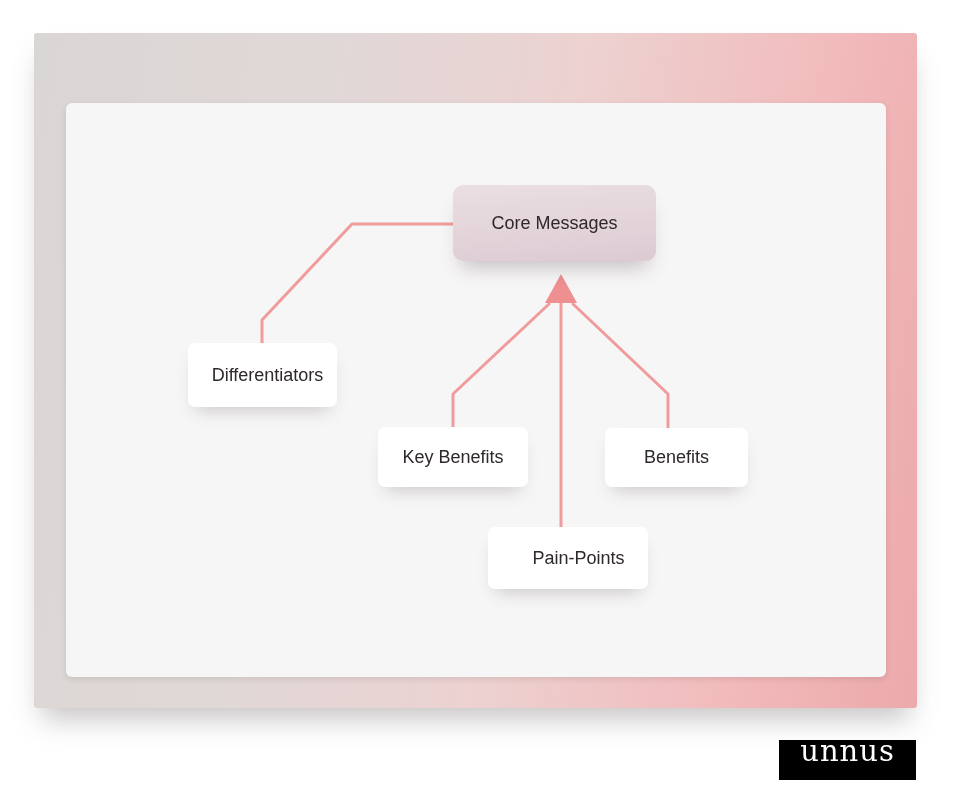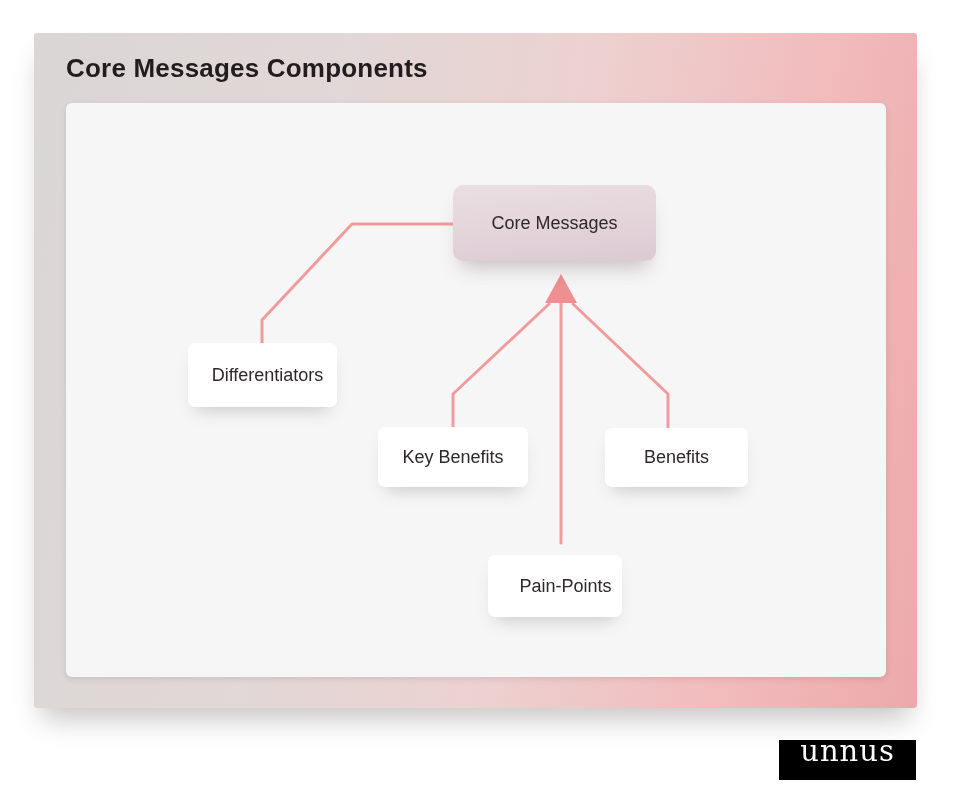--- a/index.html
+++ b/index.html
@@ -66,21 +66,21 @@
     justify-content: center;
   }
   .node-white {
     background: #ffffff;
     border-radius: 7px;
     box-shadow: 0 10px 18px -8px rgba(70, 60, 65, 0.28);
   }
   .node-differentiators { left: 122px; top: 240px; width: 149px; height: 64px; padding-left: 10px; }
   .node-key-benefits    { left: 312px; top: 324px; width: 150px; height: 60px; }
   .node-audience        { left: 539px; top: 325px; width: 143px; height: 59px; }
-  .node-pain-points     { left: 422px; top: 452px; width: 134px; height: 62px; padding-left: 21px; }
+  .node-pain-points     { left: 422px; top: 424px; width: 160px; height: 62px; padding-left: 21px; }
 
   
   .brand-logo {
     position: absolute;
     left: 779px; top: 740px;
     width: 137px; height: 40px;
     background: #000000;
     color: #ffffff;
     display: flex;
     align-items: center;
@@ -92,21 +92,20 @@
     padding-bottom: 18px;
   }
 </style>
 </head>
 <body>
 
 <div class="page">
 
   <div class="gradient-card">
 
-    <h1 class="page-title">Core Messages Components</h1>
 
     <div class="diagram-panel">
 
       <svg class="connector-svg" viewBox="0 0 820 574" xmlns="http://www.w3.org/2000/svg">
 
         <path d="M387,121 L286,121 L196,217 L196,240" fill="none" stroke="#f09c9c" stroke-width="3" stroke-linejoin="round" stroke-linecap="round"></path>
 
         <path d="M483,201 L387,291 L387,324" fill="none" stroke="#f09c9c" stroke-width="3" stroke-linejoin="round" stroke-linecap="round"></path>
 
         <path d="M507,201 L602,291 L602,324" fill="none" stroke="#f09c9c" stroke-width="3" stroke-linejoin="round" stroke-linecap="round"></path>

